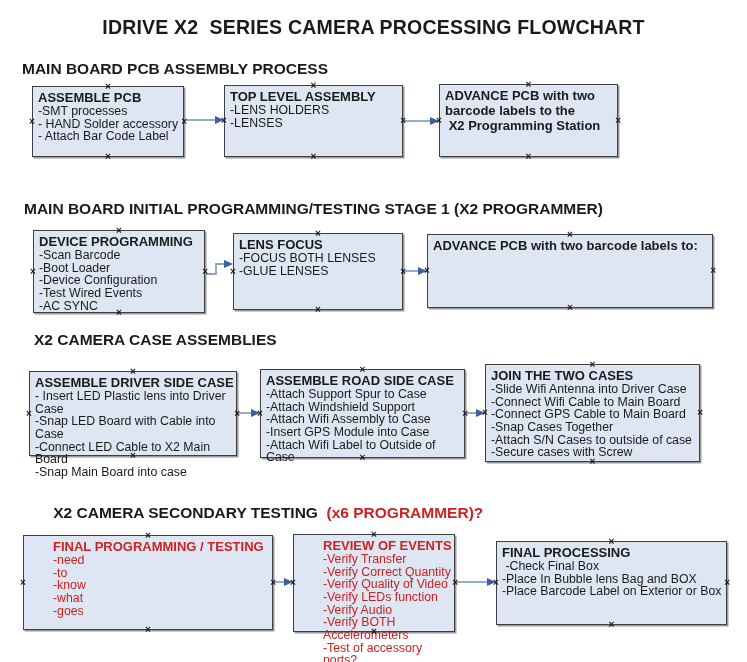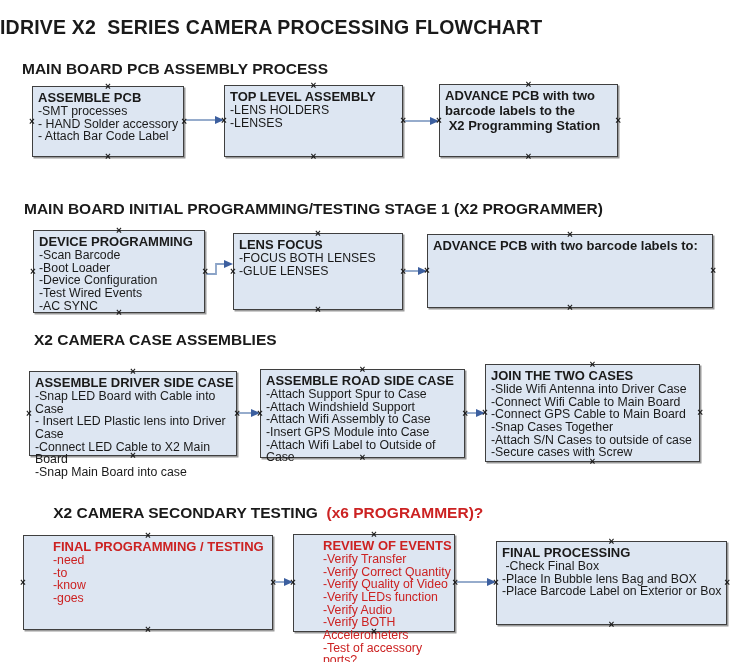--- a/index.html
+++ b/index.html
@@ -1,21 +1,21 @@
 <!DOCTYPE html>
 <html style="--background: #ffffff; --text: #1a1a1a; --red_text: #cc2222; --box_fill: #dde6f2; --box_border: #3f3f3f; --box_shadow: #9a9a9a; --arrow_line: #8ba3c7; --arrow_head: #3c5f9f;"><head>
 <meta charset="utf-8">
 <style>
   html,body{margin:0;padding:0;background:#fff;}
   .canvas{
     position:relative;width:747px;height:662px;background:var(--background,#fff);
     font-family:"Liberation Sans",sans-serif;color:var(--text,#1a1a1a);overflow:hidden;
   }
   .title{
-    position:absolute;top:16px;left:0;width:747px;
+    position:absolute;top:16px;left:0;width:747px;text-align:center;
     font-size:19.5px;font-weight:bold;letter-spacing:0.2px;white-space:pre-wrap;
   }
   .sec-header{
     position:absolute;font-size:15.5px;font-weight:bold;white-space:pre-wrap;
   }
   .sec-header .red-part{color:var(--red_text,#cc2222);}
   .box{
     position:absolute;box-sizing:border-box;
     background:var(--box_fill,#dde6f2);
     border:1.4px solid var(--box_border,#3f3f3f);
@@ -137,22 +137,22 @@
       <span class="anchor anchor-r">×</span>
       <span class="anchor anchor-b">×</span>
       <span class="anchor anchor-l">×</span>
     </div>
 
   <div class="sec-header" style="left:34px;top:331px">X2 CAMERA CASE ASSEMBLIES</div>
 
   <div class="box" style="left:29px;top:371px;width:208px;height:85px">
     <div class="box-title">ASSEMBLE DRIVER SIDE CASE</div>
     <div class="box-items">
+        <div class="box-item">- Insert LED Plastic lens into Driver Case</div>
         <div class="box-item">-Snap LED Board with Cable into Case</div>
-        <div class="box-item">- Insert LED Plastic lens into Driver Case</div>
         <div class="box-item">-Connect LED Cable to X2 Main Board</div>
         <div class="box-item">-Snap Main Board into case</div>
       </div>
   <span class="anchor anchor-t">×</span>
       <span class="anchor anchor-r">×</span>
       <span class="anchor anchor-b">×</span>
       <span class="anchor anchor-l">×</span>
     </div>
 
   <div class="box" style="left:260px;top:369px;width:205px;height:89px">
@@ -189,20 +189,21 @@
   <div class="sec-header" style="left:36px;top:486px">
     <span>X2 CAMERA SECONDARY TESTING  </span><span class="red-part">(x6 PROGRAMMER)?</span>
   </div>
 
   <div class="box red" style="left:23px;top:535px;width:250px;height:95px">
     <div class="box-title">FINAL PROGRAMMING / TESTING</div>
     <div class="box-items">
         <div class="box-item">-need</div>
         <div class="box-item">-to</div>
         <div class="box-item">-know</div>
+        <div class="box-item">-what</div>
         <div class="box-item">-goes</div>
       </div>
   <span class="anchor anchor-t">×</span>
       <span class="anchor anchor-r">×</span>
       <span class="anchor anchor-b">×</span>
       <span class="anchor anchor-l">×</span>
     </div>
 
   <div class="box red" style="left:293px;top:534px;width:162px;height:98px">
     <div class="box-title">REVIEW OF EVENTS</div>

